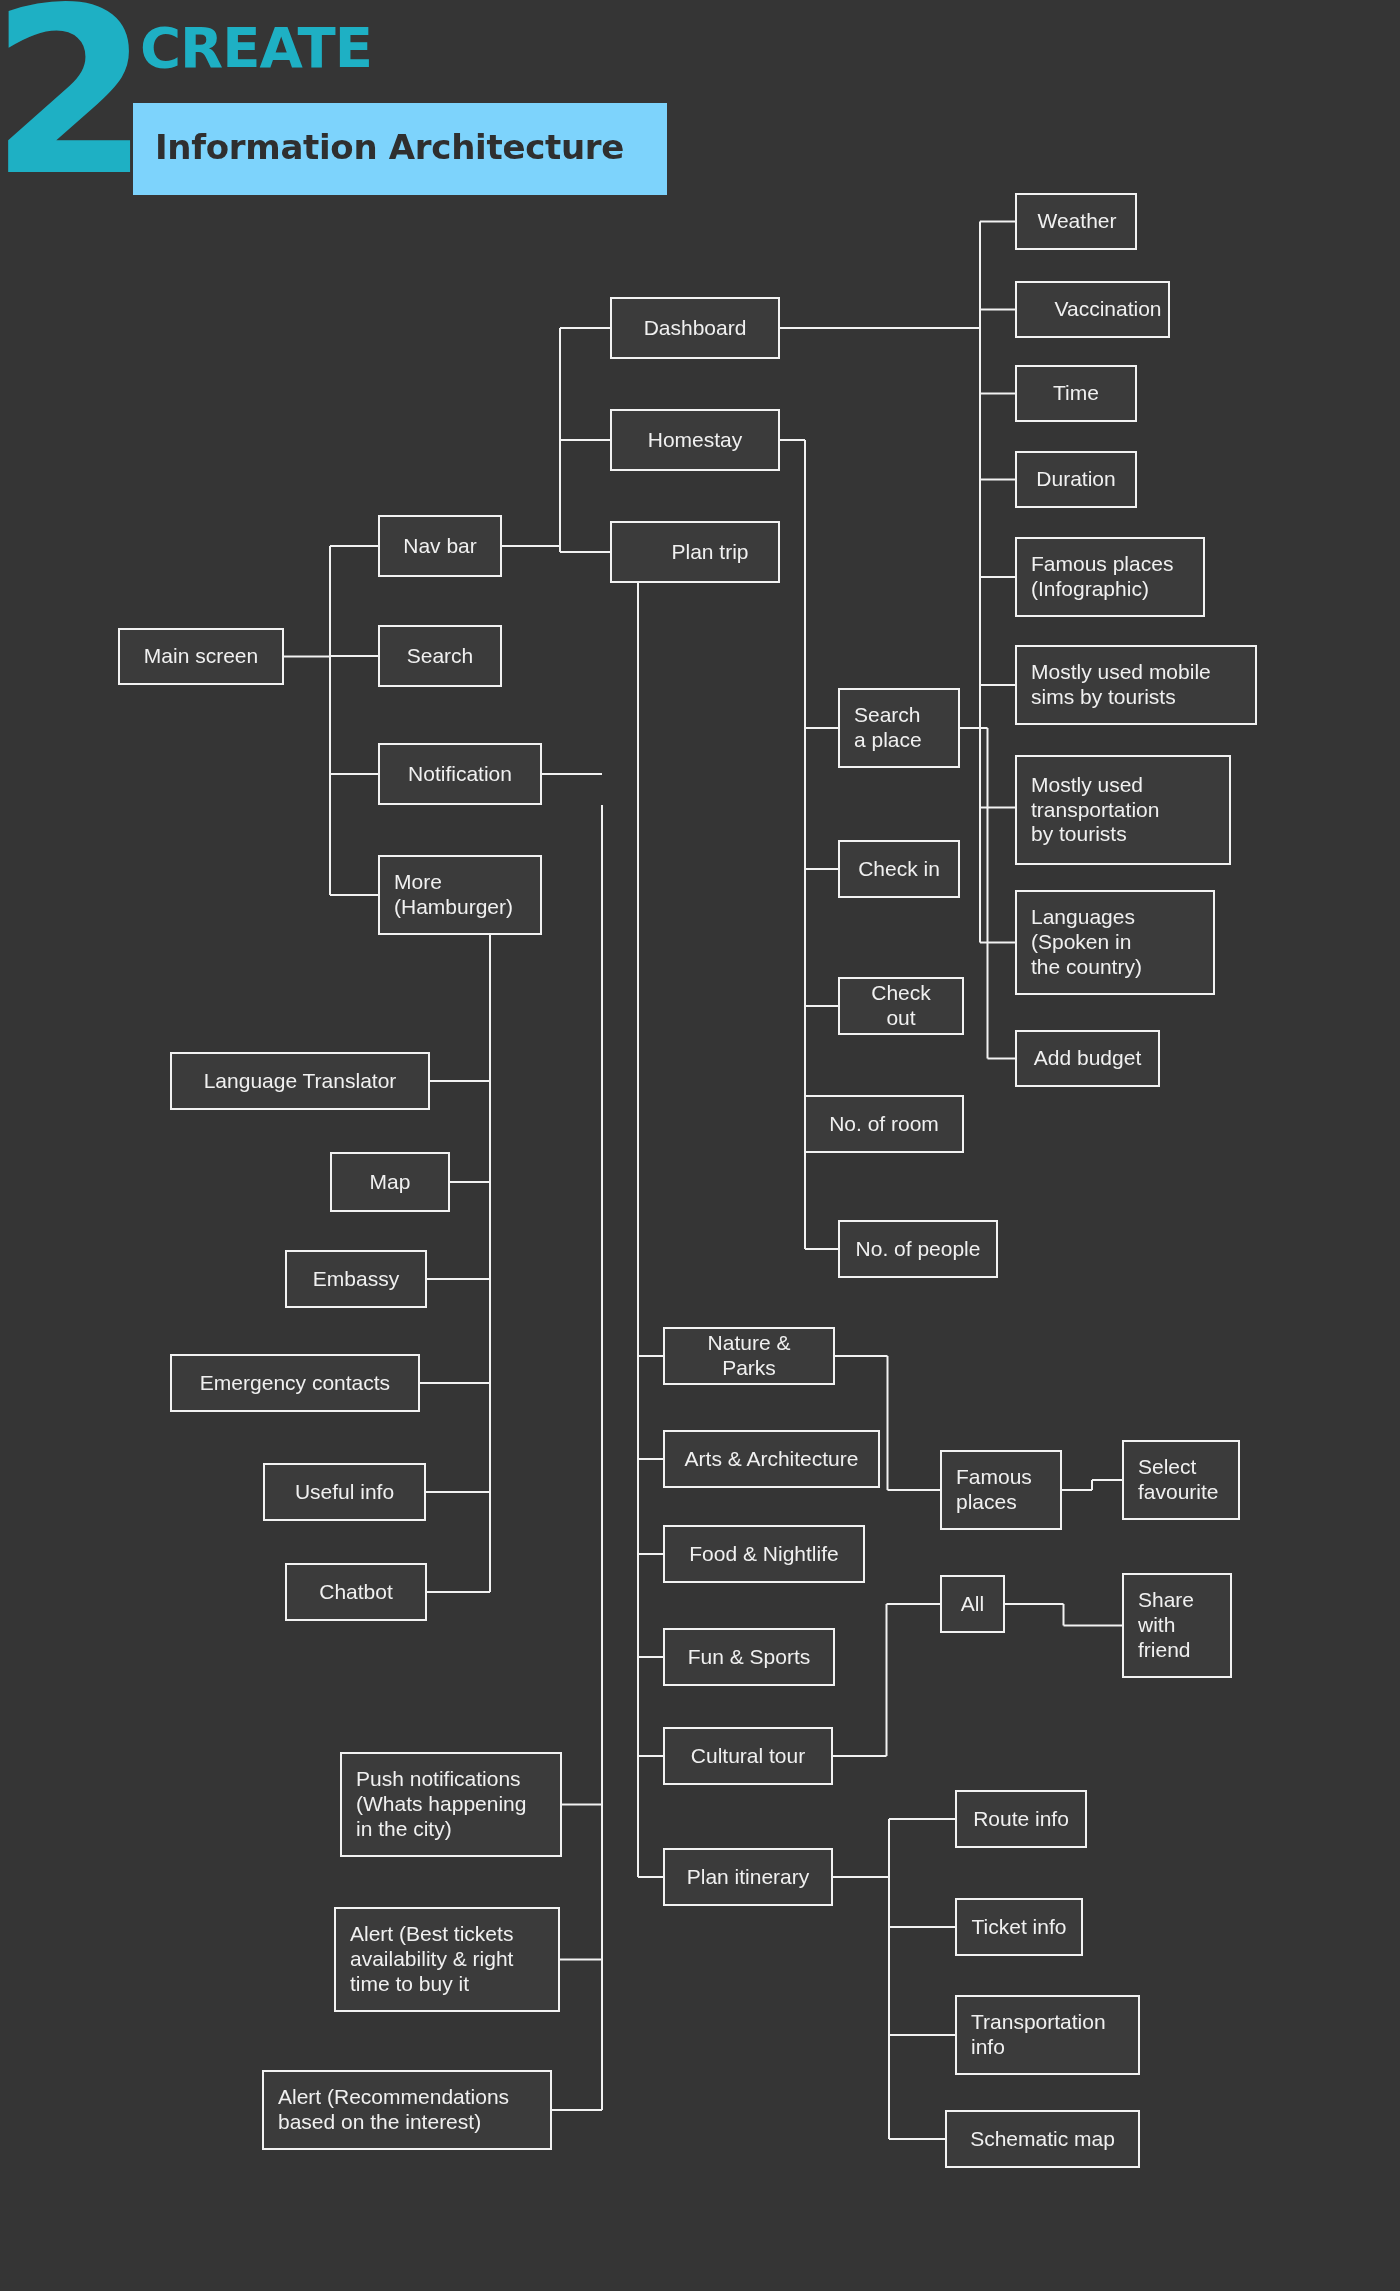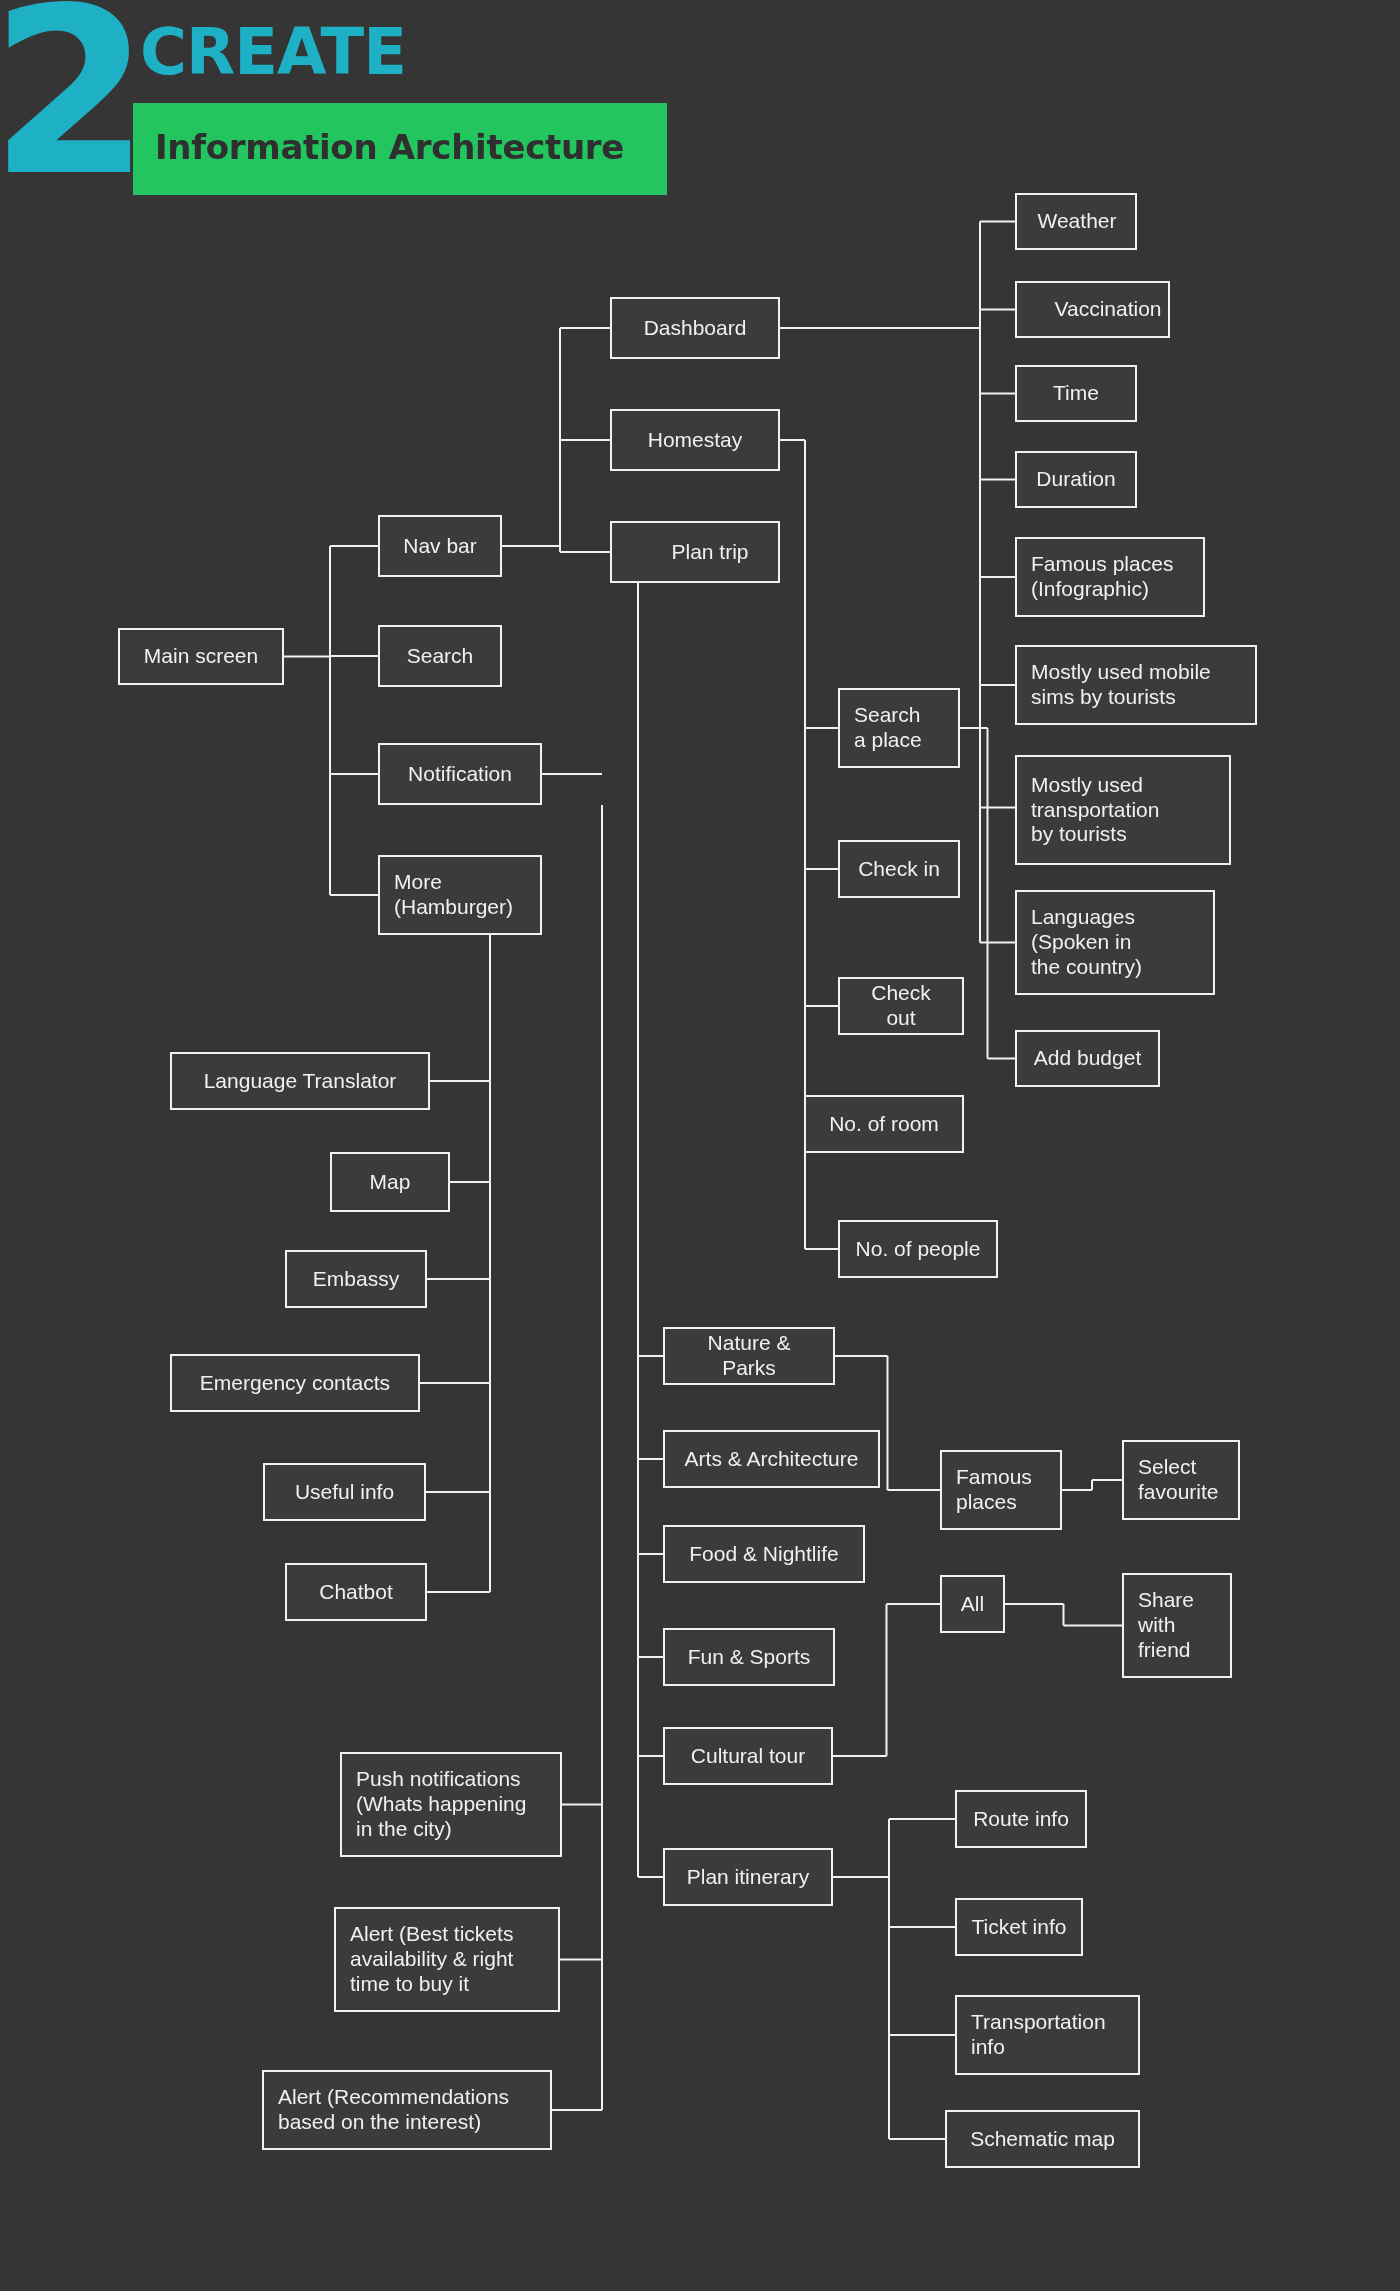--- a/index.html
+++ b/index.html
@@ -25,31 +25,31 @@
     font-size: 230px;
     font-weight: 700;
     color: #1eb0c4;
     line-height: 1;
     letter-spacing: -8px;
   }
   #logo-create {
     position: absolute;
     left: 140px; top: 20px;
     font-family: "DejaVu Sans", sans-serif;
-    font-size: 64px;
+    font-size: 56px;
     font-weight: 700;
     color: #1eb0c4;
     letter-spacing: -1px;
     line-height: 1;
   }
   #title-bar {
     position: absolute;
     left: 133px; top: 103px;
     width: 534px; height: 92px;
-    background: #22c55e;
+    background: #7dd3fc;
   }
   #title-text {
     position: absolute;
     left: 22px; top: 24px;
     font-family: "DejaVu Sans", sans-serif;
     font-size: 34px;
     font-weight: 700;
     color: #2f2f2f;
     letter-spacing: -0.3px;
     white-space: nowrap;

